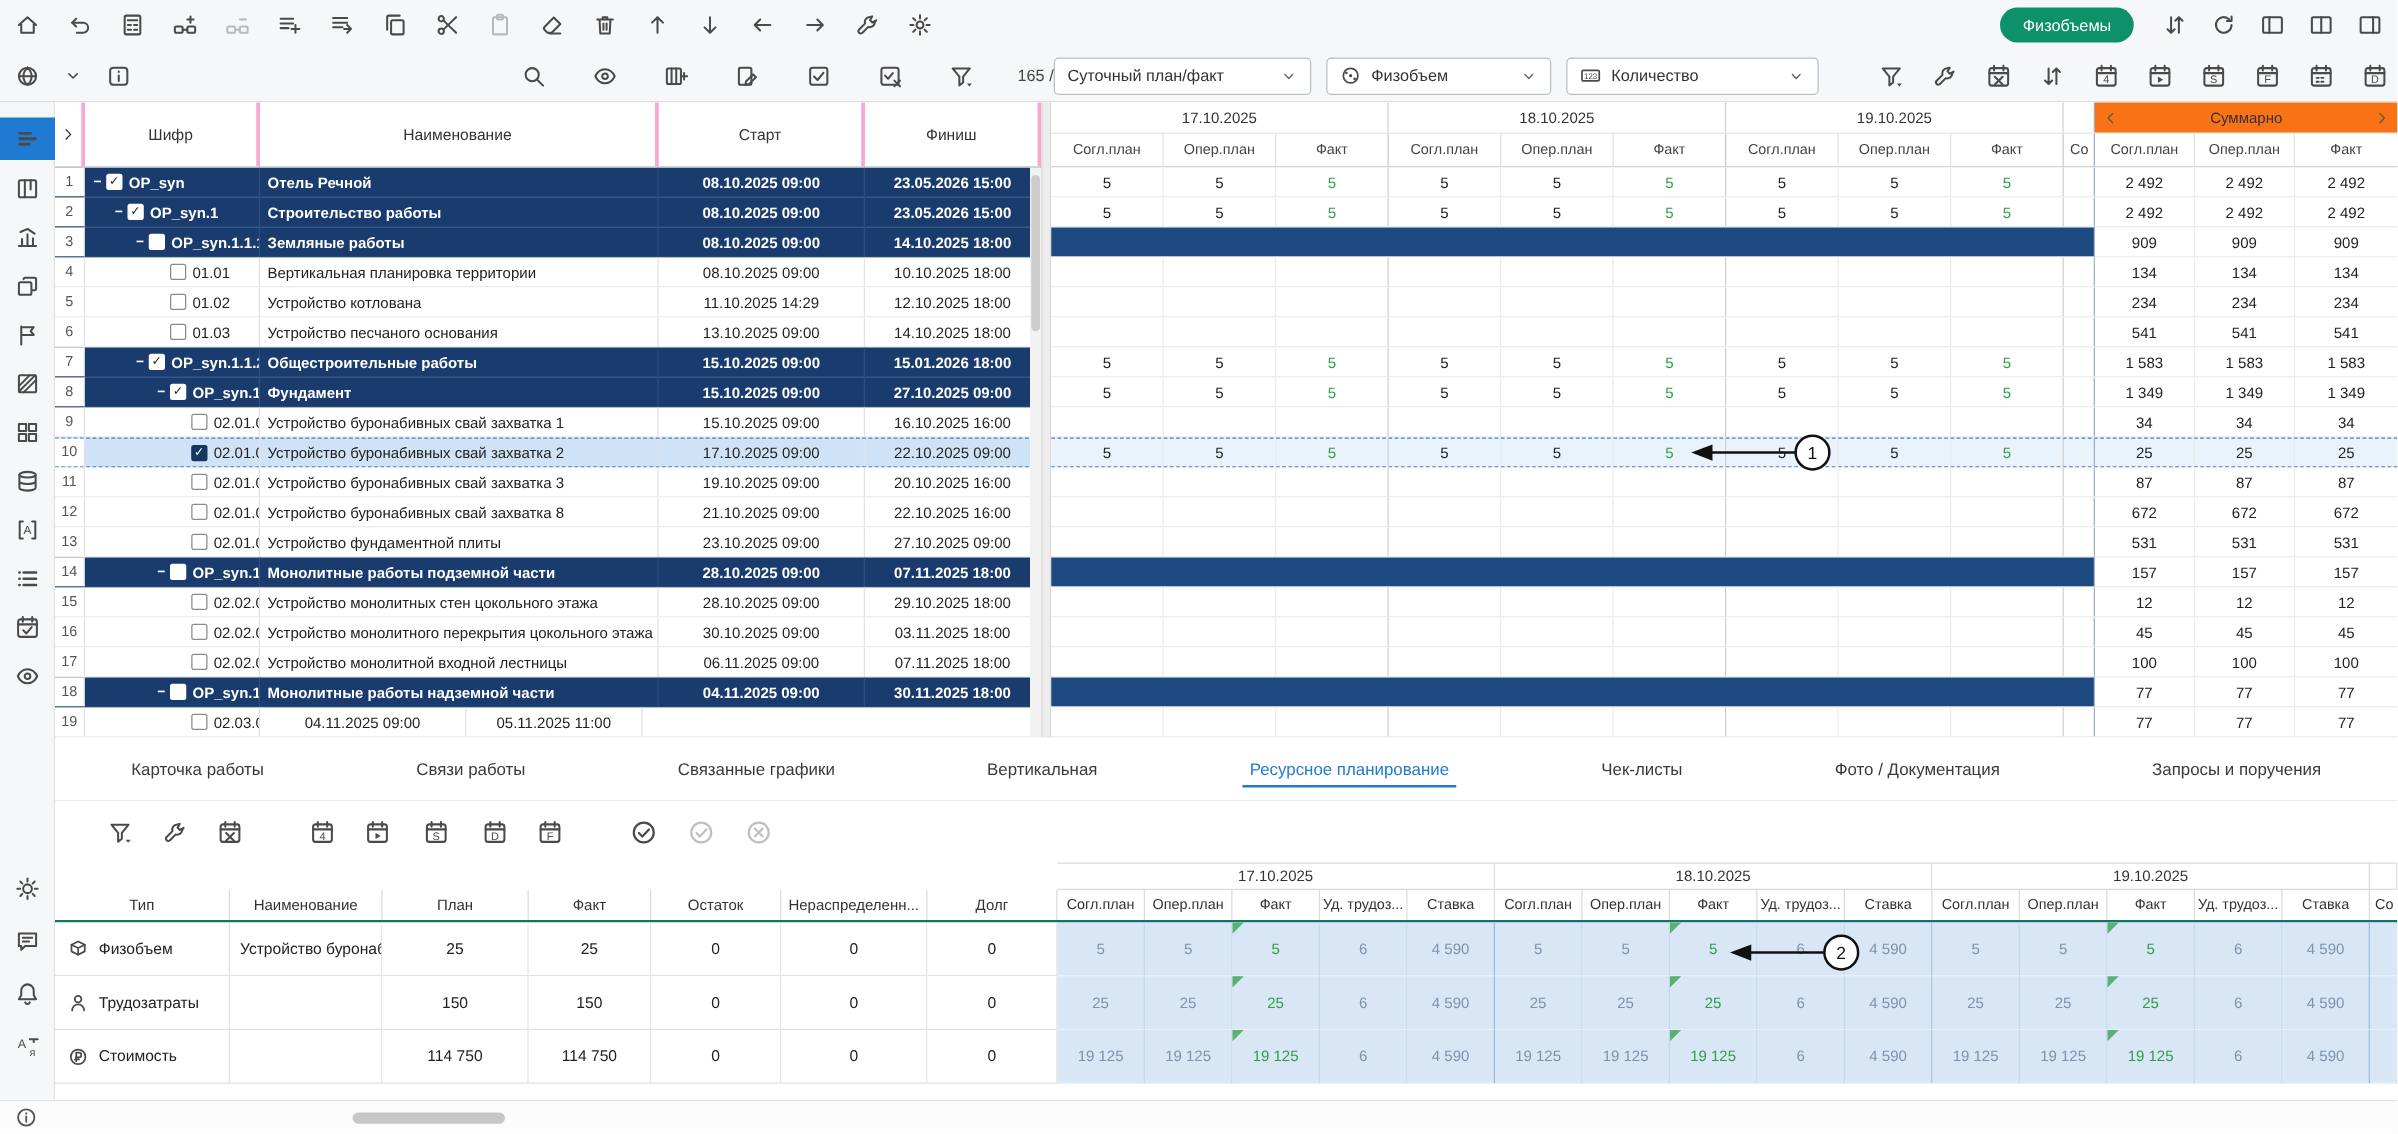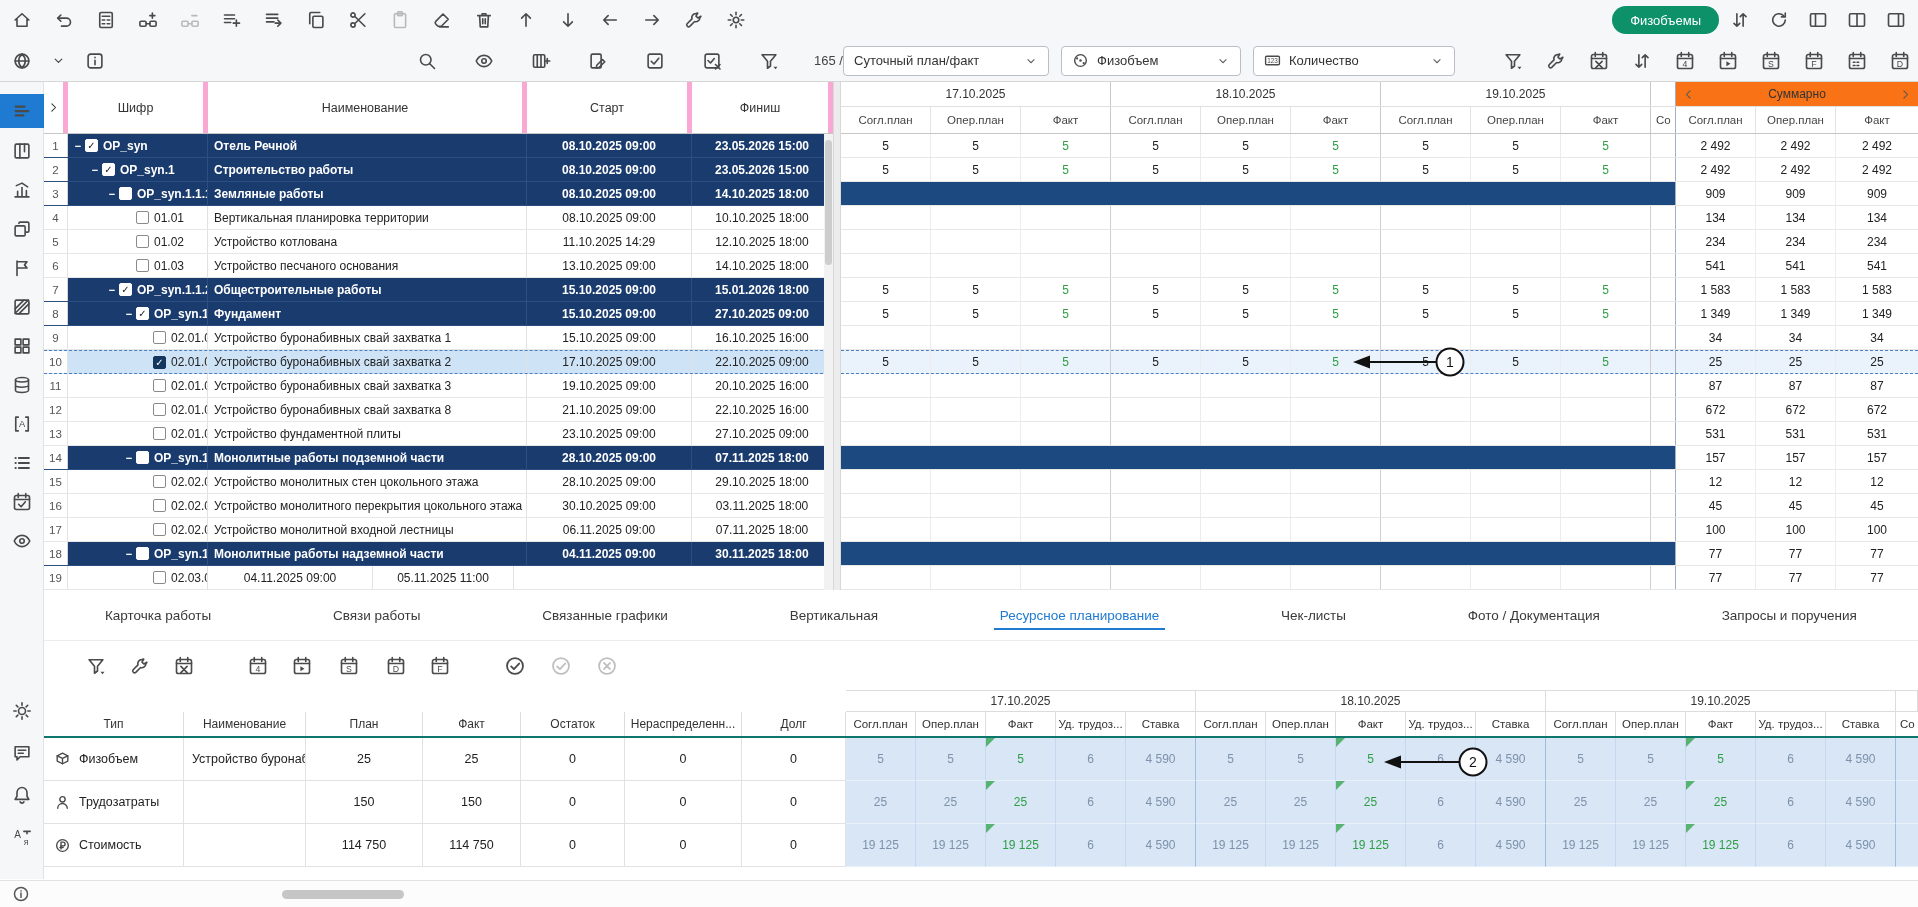--- a/index.html
+++ b/index.html
@@ -13,21 +13,21 @@
   svg text{font-family:inherit}
   .ic{display:inline-flex;align-items:center;justify-content:center;color:#4a4a4a}
   button.tb{background:none;border:none;padding:2px;display:inline-flex;align-items:center;justify-content:center;color:#4a4a4a;cursor:pointer}
   button.tb.disabled{opacity:.35}
   .boxed{border:1px solid #7d96b8;border-radius:4px;background:#eef4fb;padding:4px}
   .press{background:#e2e2e2;border-radius:4px}
 
   
   #toolbar1{position:absolute;left:0;top:0;width:1918px;height:40px;background:#f6f7f8;display:flex;align-items:center}
   #tb1-left{display:flex;gap:18px;padding-left:10px;align-items:center}
-  #tb1-right{position:absolute;right:10px;top:0;height:40px;display:flex;gap:9px;align-items:center}
+  #tb1-right{position:absolute;right:10px;top:0;height:40px;display:flex;gap:21px;align-items:center}
   #tb1-right-icons{display:flex;gap:15px;align-items:center}
   .pill{background:var(--button-green);color:#fff;border:none;border-radius:15px;height:28px;padding:0 18px;font-size:13px;cursor:pointer;white-space:nowrap}
   #toolbar2{position:absolute;left:0;top:40px;width:1918px;height:42px;background:#f6f7f8;border-bottom:1px solid #d6d6d6}
   #t2-left{position:absolute;left:10px;top:0;height:41px;display:flex;gap:15px;align-items:center}
   #t2-mid{position:absolute;left:415px;top:0;height:41px;display:flex;gap:33px;align-items:center}
   .counter{font-size:13px;color:#444;white-space:nowrap}
   #t2-dd{position:absolute;left:843px;top:0;height:41px;display:flex;gap:12px;align-items:center}
   .dd{height:30px;background:#fff;border:1px solid #b9bfc6;border-radius:4px;display:flex;align-items:center;gap:8px;padding:0 10px;font-size:13px;color:#333;cursor:pointer}
   .dd .car{margin-left:auto;color:#666}
   #t2-right{position:absolute;right:6px;top:0;height:41px;display:flex;gap:19px;align-items:center}
@@ -36,21 +36,21 @@
   #sidebar{position:absolute;left:0;top:82px;width:44px;bottom:28px;background:#f6f7f8;border-right:1px solid #e2e2e2;display:flex;flex-direction:column;align-items:center}
   #sidebar-top{display:flex;flex-direction:column;align-items:center;gap:7px;padding-top:12px;width:100%}
   #sidebar-bottom{margin-top:auto;margin-bottom:26px;display:flex;flex-direction:column;align-items:center;gap:10px;width:100%}
   .side-item{width:36px;height:32px;display:flex;align-items:center;justify-content:center;color:#5a5a5a;cursor:pointer;border-radius:3px}
   .side-item.active{background:var(--accent-blue);color:#fff;width:44px;height:34px;border-radius:0}
 
   
   #upper{position:absolute;left:44px;top:82px;width:1874px;height:508px;background:#fff;border-bottom:1px solid #cfcfcf}
   #task-table{position:absolute;left:0;top:0;width:789px;height:508px}
   #task-header{display:flex;height:52px;border-bottom:1px solid #c6c6c6;background:#fff}
-  .th{display:flex;align-items:center;justify-content:center;font-size:12.5px;color:#333;border-right:5px solid #f9a8d4}
+  .th{display:flex;align-items:center;justify-content:center;font-size:12.5px;color:#333;border-right:3px solid #f9a8d4}
   .c-num{width:24px;flex:none}
   .c-code{width:140px;flex:none}
   .c-name{width:319px;flex:none}
   .c-start{width:165px;flex:none}
   .c-finish{width:141px;flex:none}
   #task-body{position:absolute;top:52px;left:0;width:789px;bottom:0;overflow:hidden}
   .trow{display:flex;height:24px;border-bottom:1px solid #e7e7e7;background:#fff;font-size:12px}
   .trow>div{display:flex;align-items:center;border-right:1px solid #e2e2e2;overflow:hidden;white-space:nowrap}
   .trow .c-num{justify-content:center;color:#555;font-size:11.5px}
   .trow .c-name{padding-left:6px}

